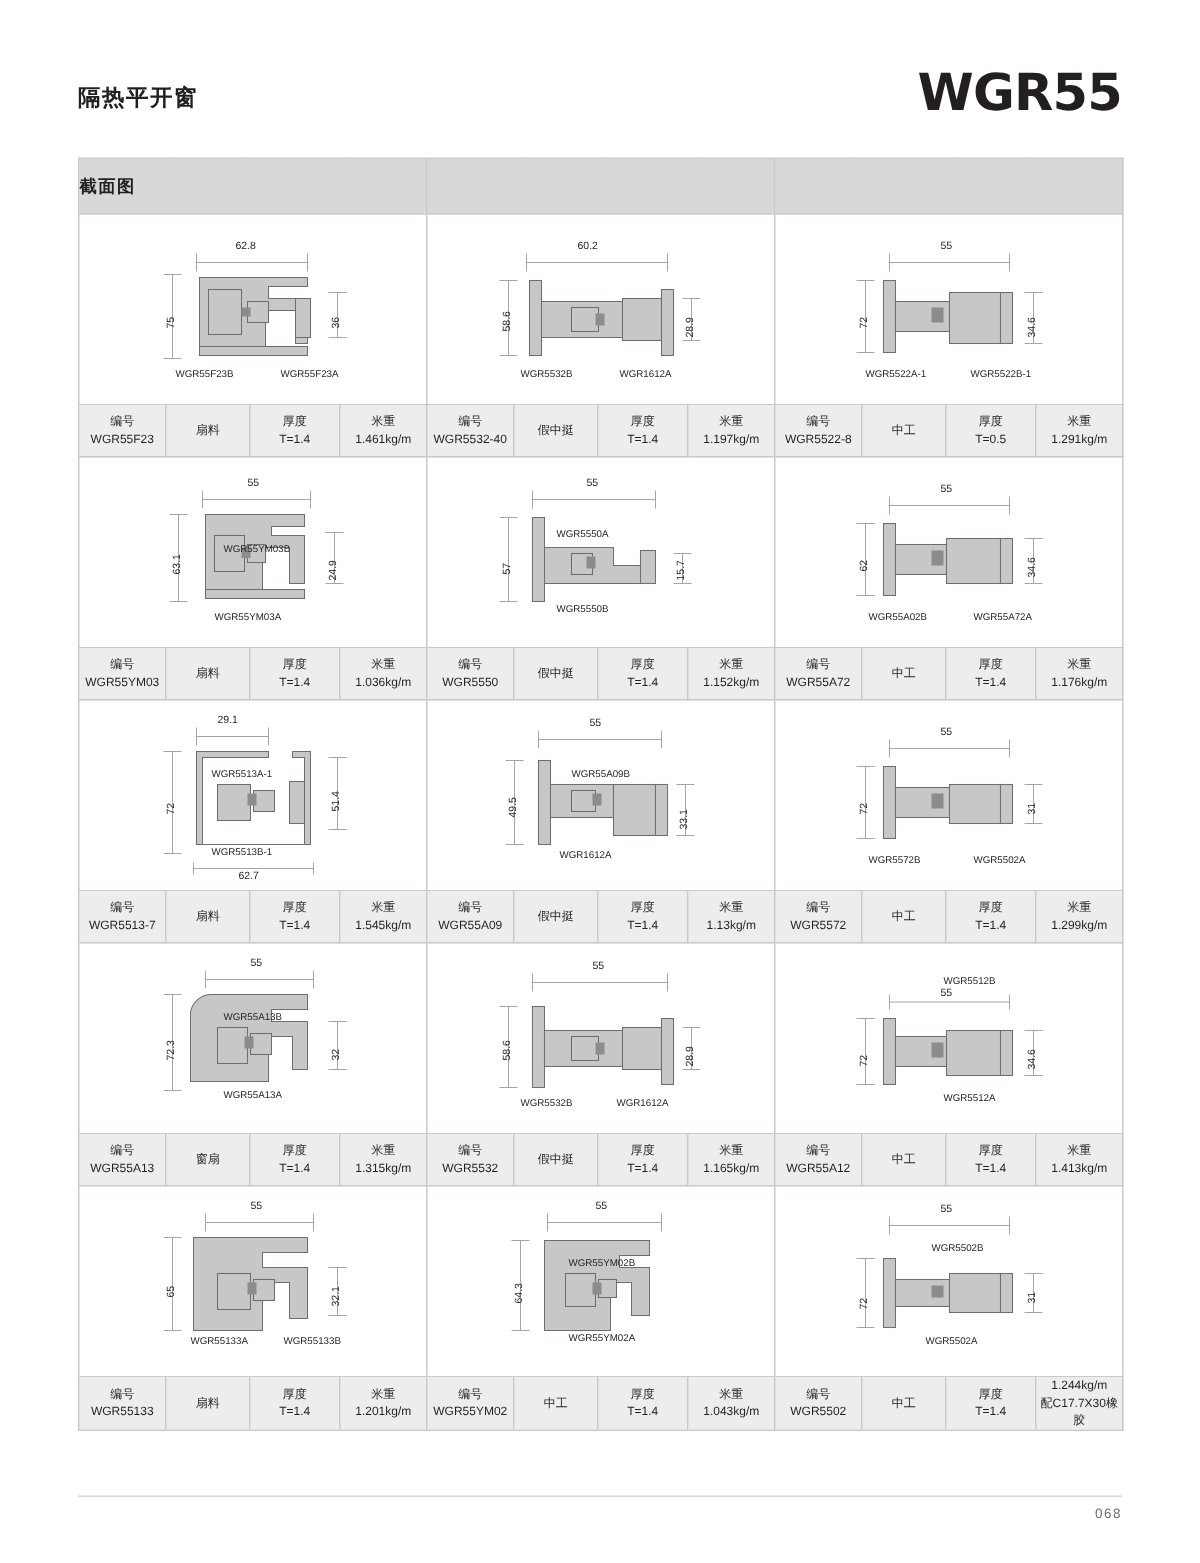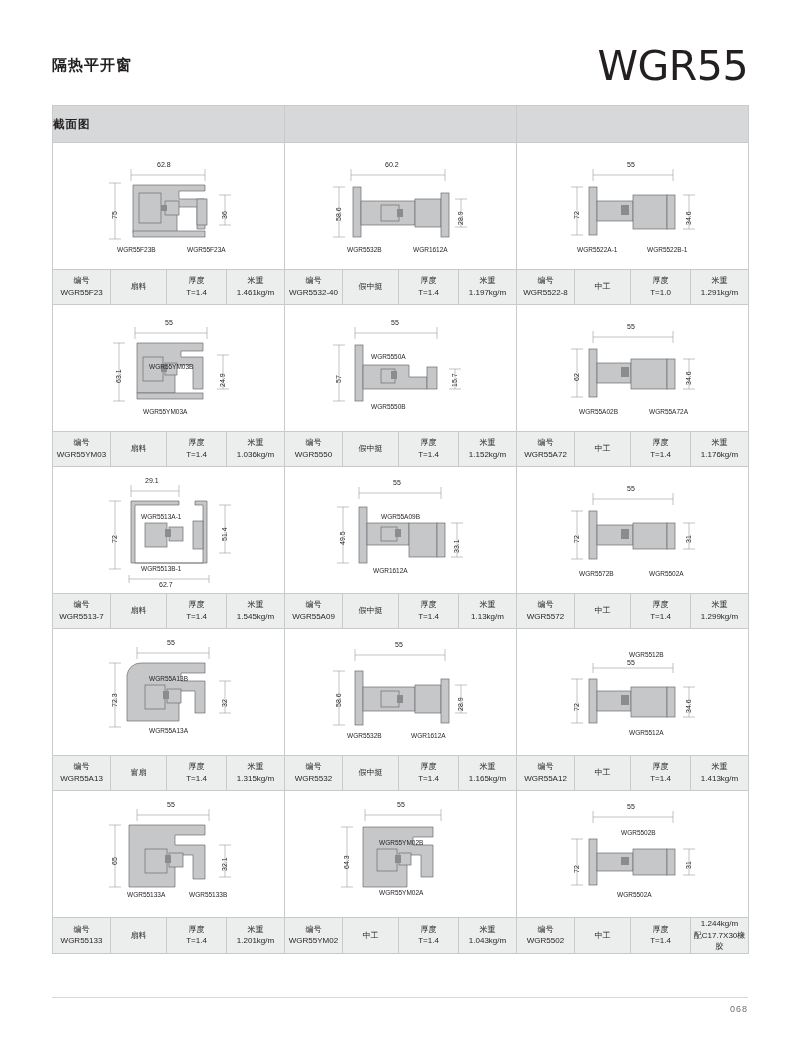--- a/index.html
+++ b/index.html
@@ -35,22 +35,22 @@
     top: 8px;
     font-size: 15px;
     font-weight: bold;
     letter-spacing: 1px;
     color: #231f20;
   }
   .header-code {
     position: absolute;
     right: 0;
     top: -6px;
-    font-size: 41px;
-    font-weight: normal;
+    font-size: 34px;
+    font-weight: bold;
     letter-spacing: -0.5px;
     color: #231f20;
     font-family: "DejaVu Sans", sans-serif;
   }
   
   .grid {
     position: absolute;
     left: 52px;
     top: 105px;
     width: 696px;
@@ -283,21 +283,21 @@
         <span class="sub">1.197kg/m</span>
       </td>
 
       <td>
         <span class="sub">编号</span>
         <span class="sub">WGR5522-8</span>
       </td>
       <td>中工</td>
       <td>
         <span class="sub">厚度</span>
-        <span class="sub">T=1.0</span>
+        <span class="sub">T=0.5</span>
       </td>
       <td>
         <span class="sub">米重</span>
         <span class="sub">1.291kg/m</span>
       </td>
     </tr>
 
     <tr>
       <td class="draw-cell" colspan="4">
         <div class="dwg">

